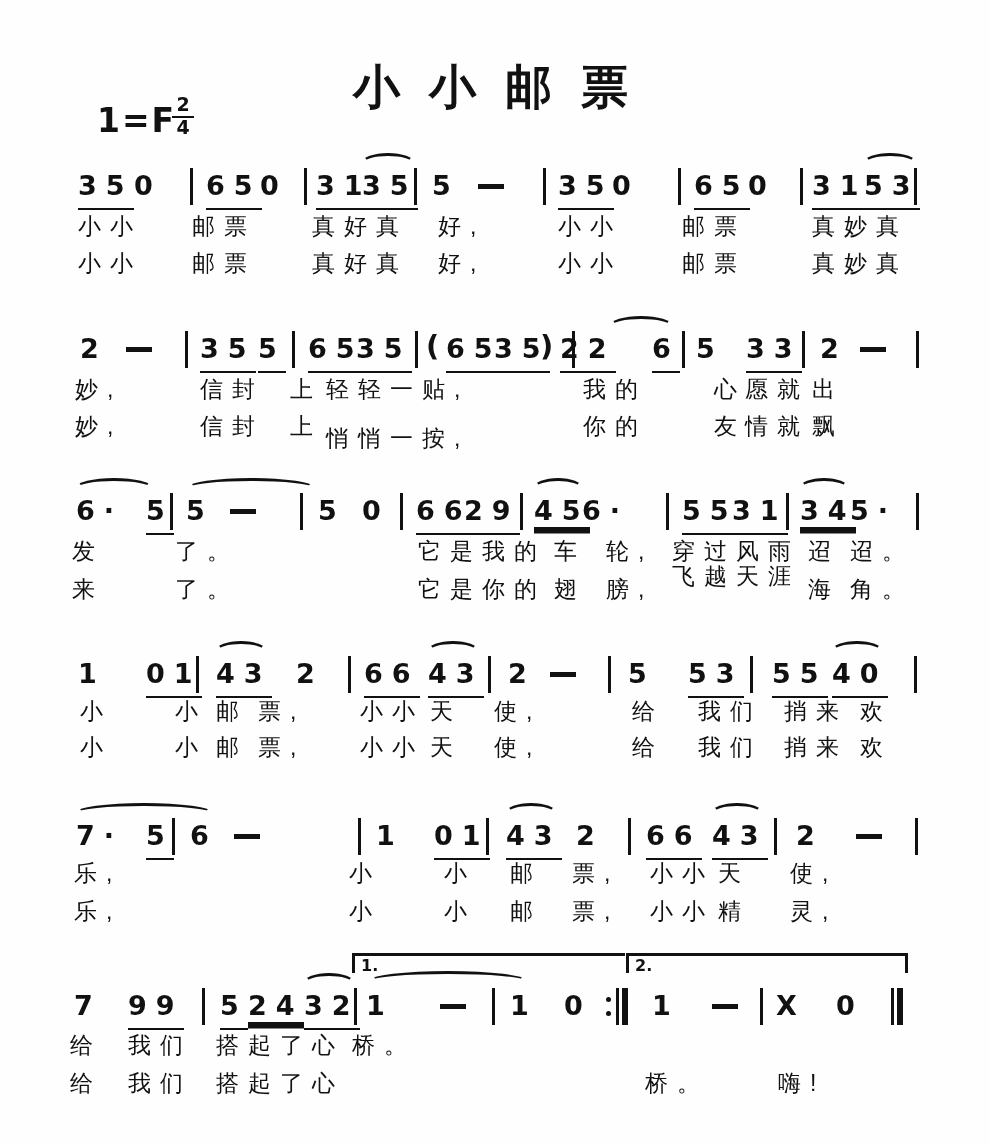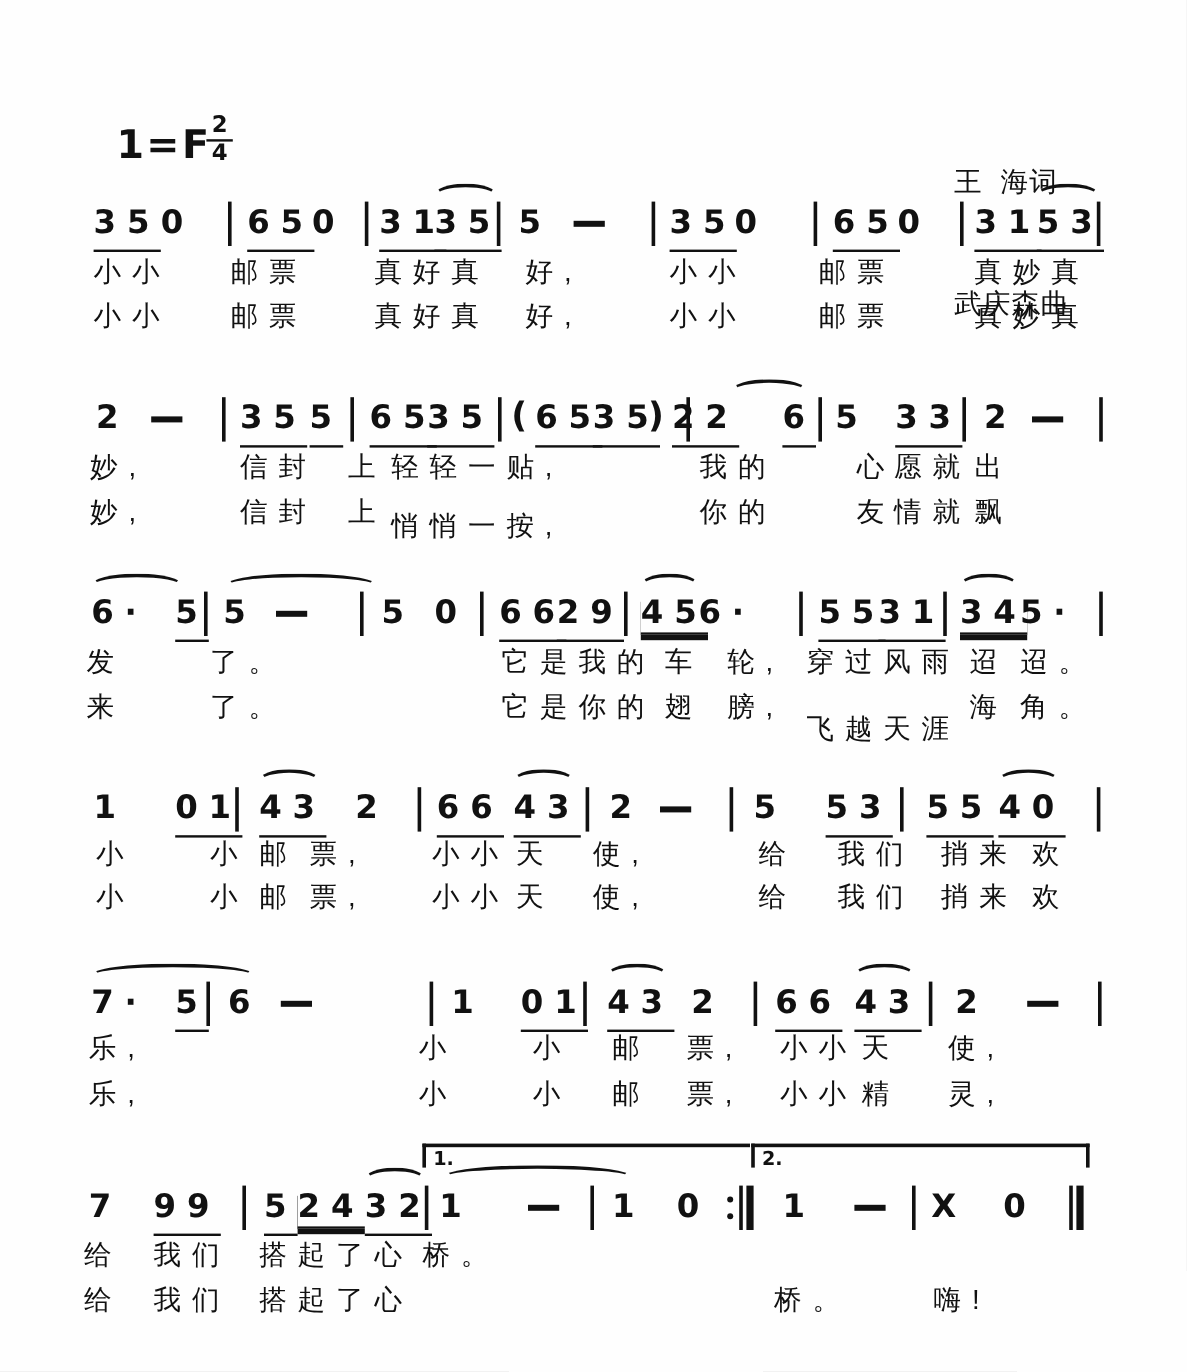--- a/index.html
+++ b/index.html
@@ -33,24 +33,21 @@
   .rdots{display:flex;flex-direction:column;gap:9px;margin-right:2px;}
   .rdot{width:5px;height:5px;background:#111;border-radius:50%;}
   .rthin{width:2.5px;height:37px;background:#111;}
   .rthick{width:6px;height:37px;background:#111;}
   .lyric{position:absolute;font-size:23px;letter-spacing:9px;line-height:1;white-space:pre;}
 </style>
 </head>
 <body>
 
 <div class="sheet" id="sheet">
-  <div class="credits">
-    <div>王  海词</div>
-    <div>武庆森曲</div>
-  </div>
+  <div class="title">小 小 邮 票</div>
   <div class="keysig">1=F</div>
   <div class="timesig">
     <div class="num">2</div>
     <div class="den">4</div>
   </div>
 <div class="system" style="top: 172px;">
       <div class="note u1" style="left: 78px;">35</div>
       <div class="note" style="left: 134px;">0</div>
       <div class="bar" style="left: 190px;"></div>
       <div class="note u1" style="left: 206px;">65</div>
@@ -162,21 +159,21 @@
       <div class="lyric" style="left: 554px; top: 43px;">车</div>
       <div class="lyric" style="left: 606px; top: 43px;">轮,</div>
       <div class="lyric" style="left: 672px; top: 43px;">穿过风雨</div>
       <div class="lyric" style="left: 808px; top: 43px;">迢</div>
       <div class="lyric" style="left: 850px; top: 43px;">迢。</div>
       <div class="lyric" style="left: 72px; top: 81px;">来</div>
       <div class="lyric" style="left: 175px; top: 81px;">了。</div>
       <div class="lyric" style="left: 418px; top: 81px;">它是你的</div>
       <div class="lyric" style="left: 554px; top: 81px;">翅</div>
       <div class="lyric" style="left: 606px; top: 81px;">膀,</div>
-      <div class="lyric" style="left: 672px; top: 99px;">飞越天涯</div>
+      <div class="lyric" style="left: 672px; top: 68px;">飞越天涯</div>
       <div class="lyric" style="left: 808px; top: 81px;">海</div>
       <div class="lyric" style="left: 850px; top: 81px;">角。</div>
     </div>
     <div class="system" style="top: 660px;">
       <div class="note" style="left: 78px;">1</div>
       <div class="note u1" style="left: 146px;">01</div>
       <div class="bar" style="left: 196px;"></div>
       <div class="note u1" style="left: 216px;">43</div>
       <div class="note" style="left: 296px;">2</div>
       <div class="bar" style="left: 348px;"></div>

